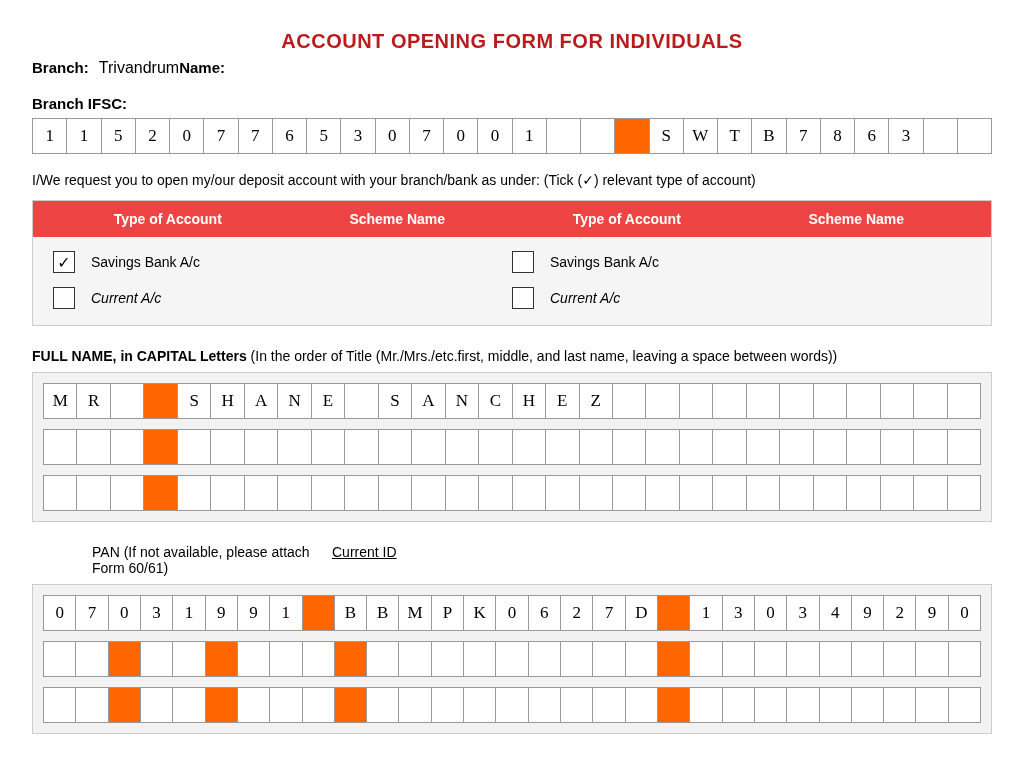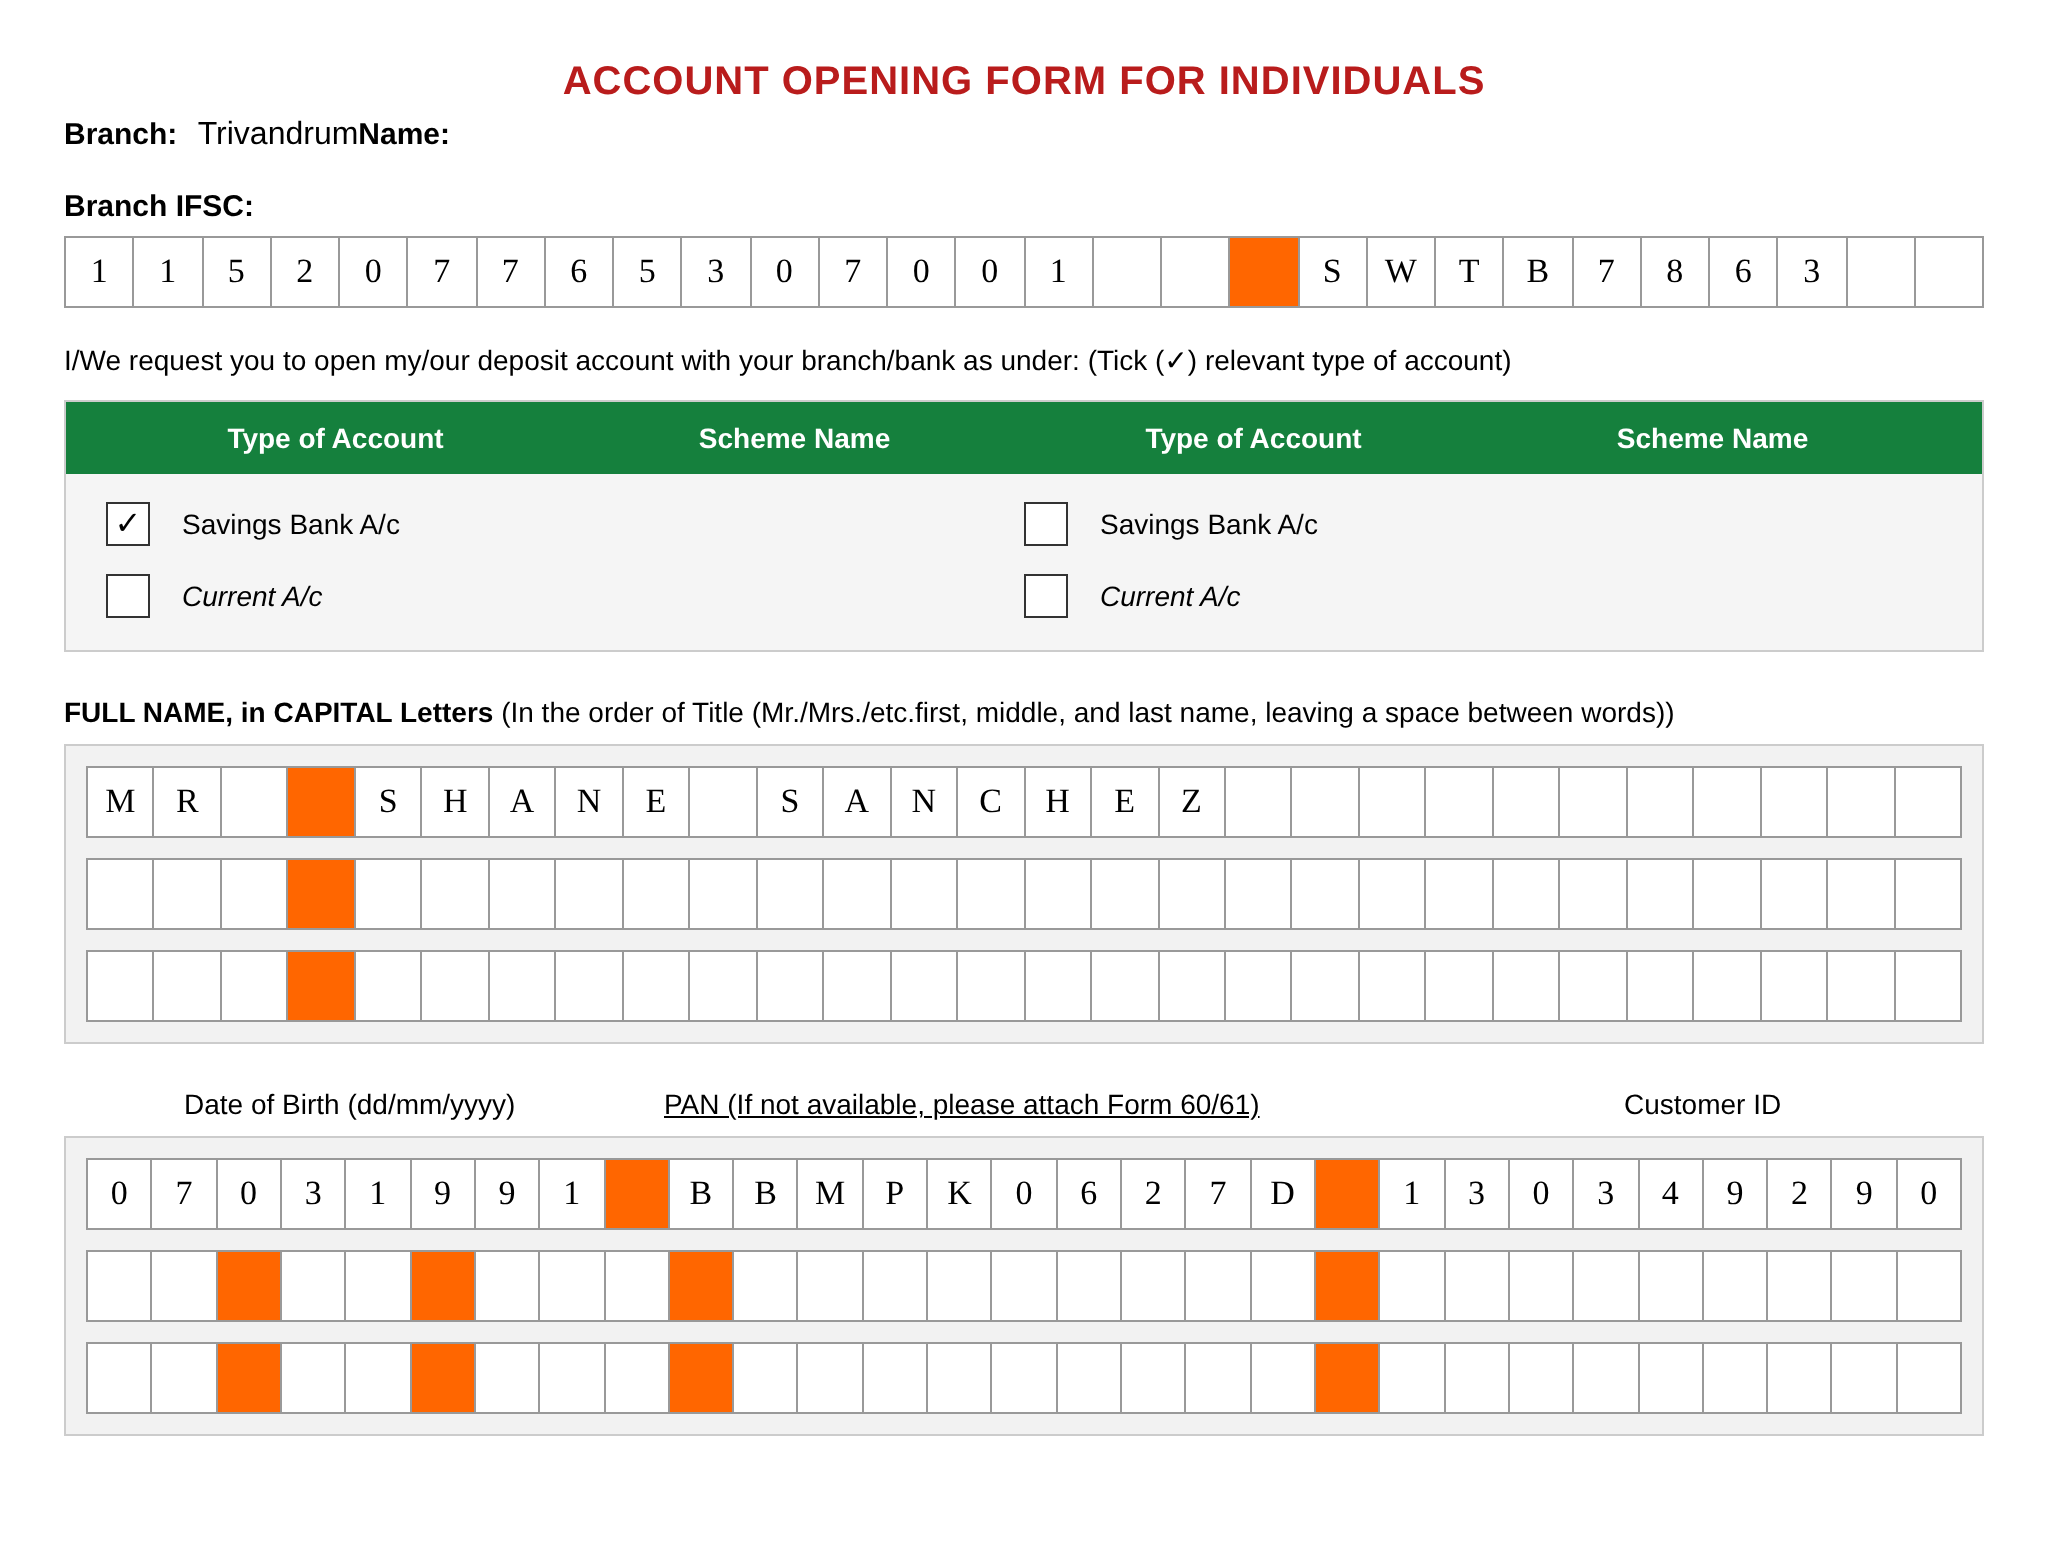--- a/index.html
+++ b/index.html
@@ -59,21 +59,21 @@
   }
   .cell.orange { background: #ff6600; }
   .note {
     font-size: 14px;
     margin: 18px 0 12px;
   }
   .acc-table {
     border: 1px solid #ccc;
   }
   .acc-head {
-    background: #15803d;
+    background: #ef4444;
     color: #fff;
     display: flex;
     font-size: 14px;
     font-weight: bold;
     padding: 10px 20px;
   }
   .acc-head > div { flex: 1; text-align: center; }
   .acc-body {
     background: #f5f5f5;
     padding: 14px 20px 16px;
@@ -300,23 +300,22 @@
       <div class="cell"></div>
       <div class="cell"></div>
       <div class="cell"></div>
       <div class="cell"></div>
       <div class="cell"></div>
       <div class="cell"></div>
     </div>
   </div>
 
 <div class="triple-labels">
-  <div>Date of Birth (dd/mm/yyyy)</div>
   <div>PAN (If not available, please attach Form 60/61)</div>
-  <div>Customer ID</div>
+  <div>Current ID</div>
 </div>
 
 <div class="box-group" id="bottom-box">
     <div class="box-row">
       <div class="cell">0</div>
       <div class="cell">7</div>
       <div class="cell">0</div>
       <div class="cell">3</div>
       <div class="cell">1</div>
       <div class="cell">9</div>

